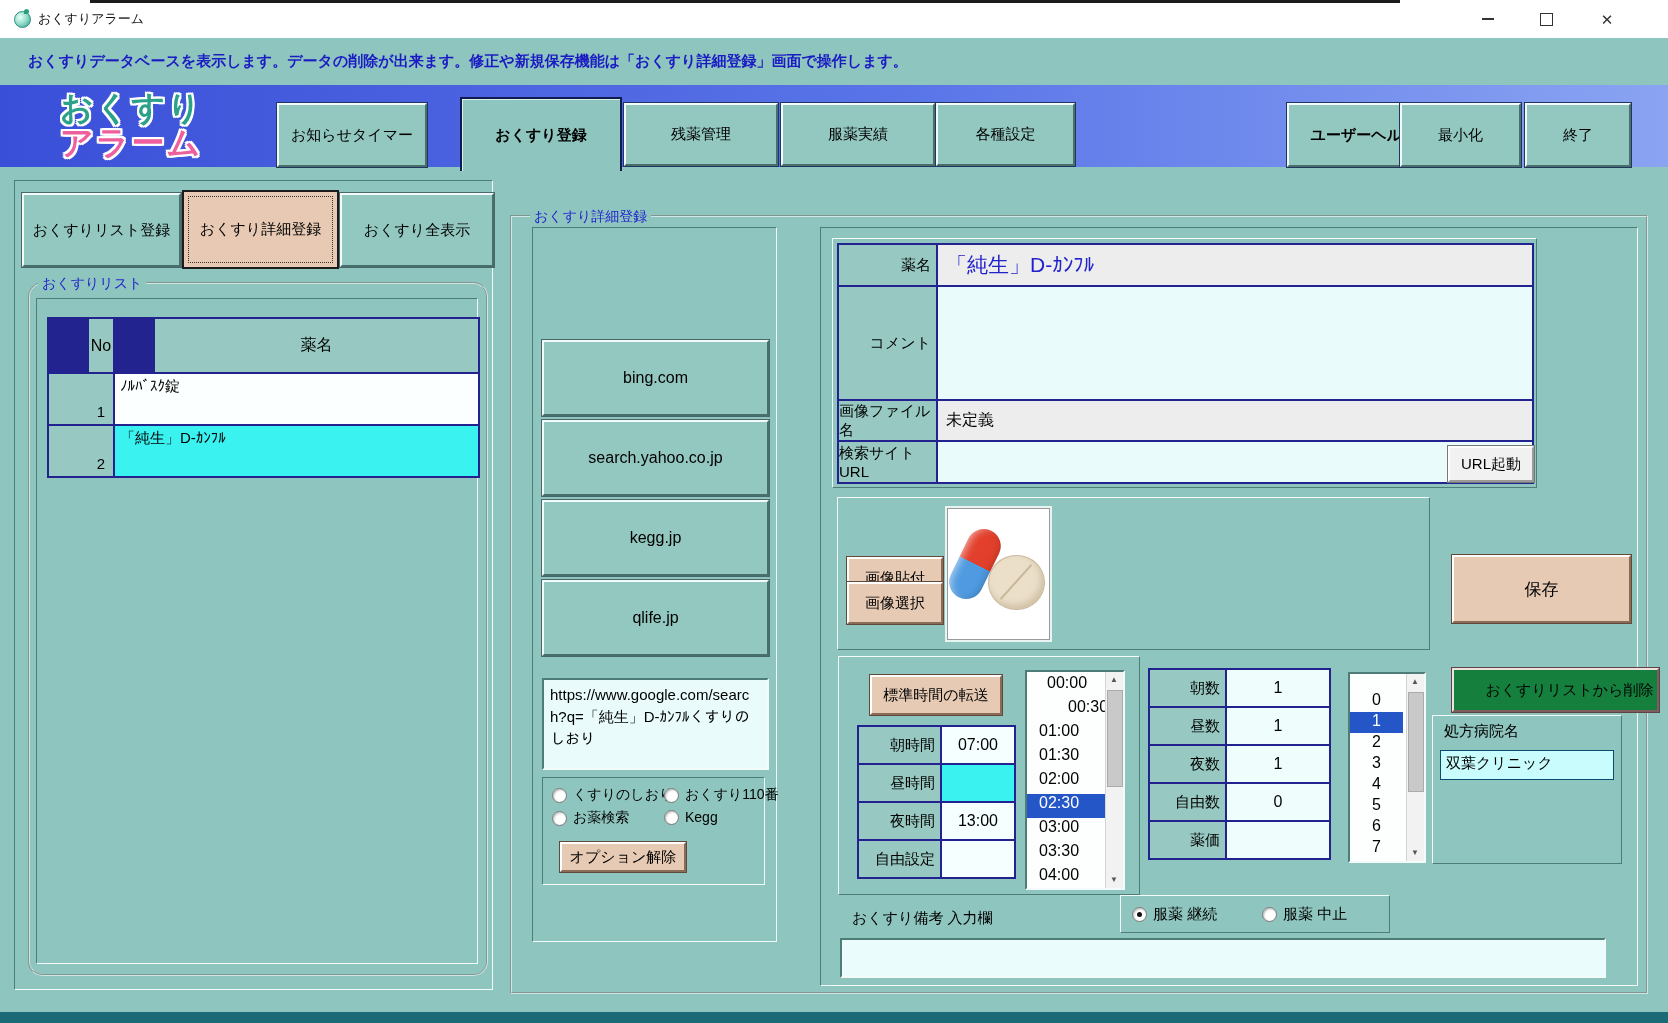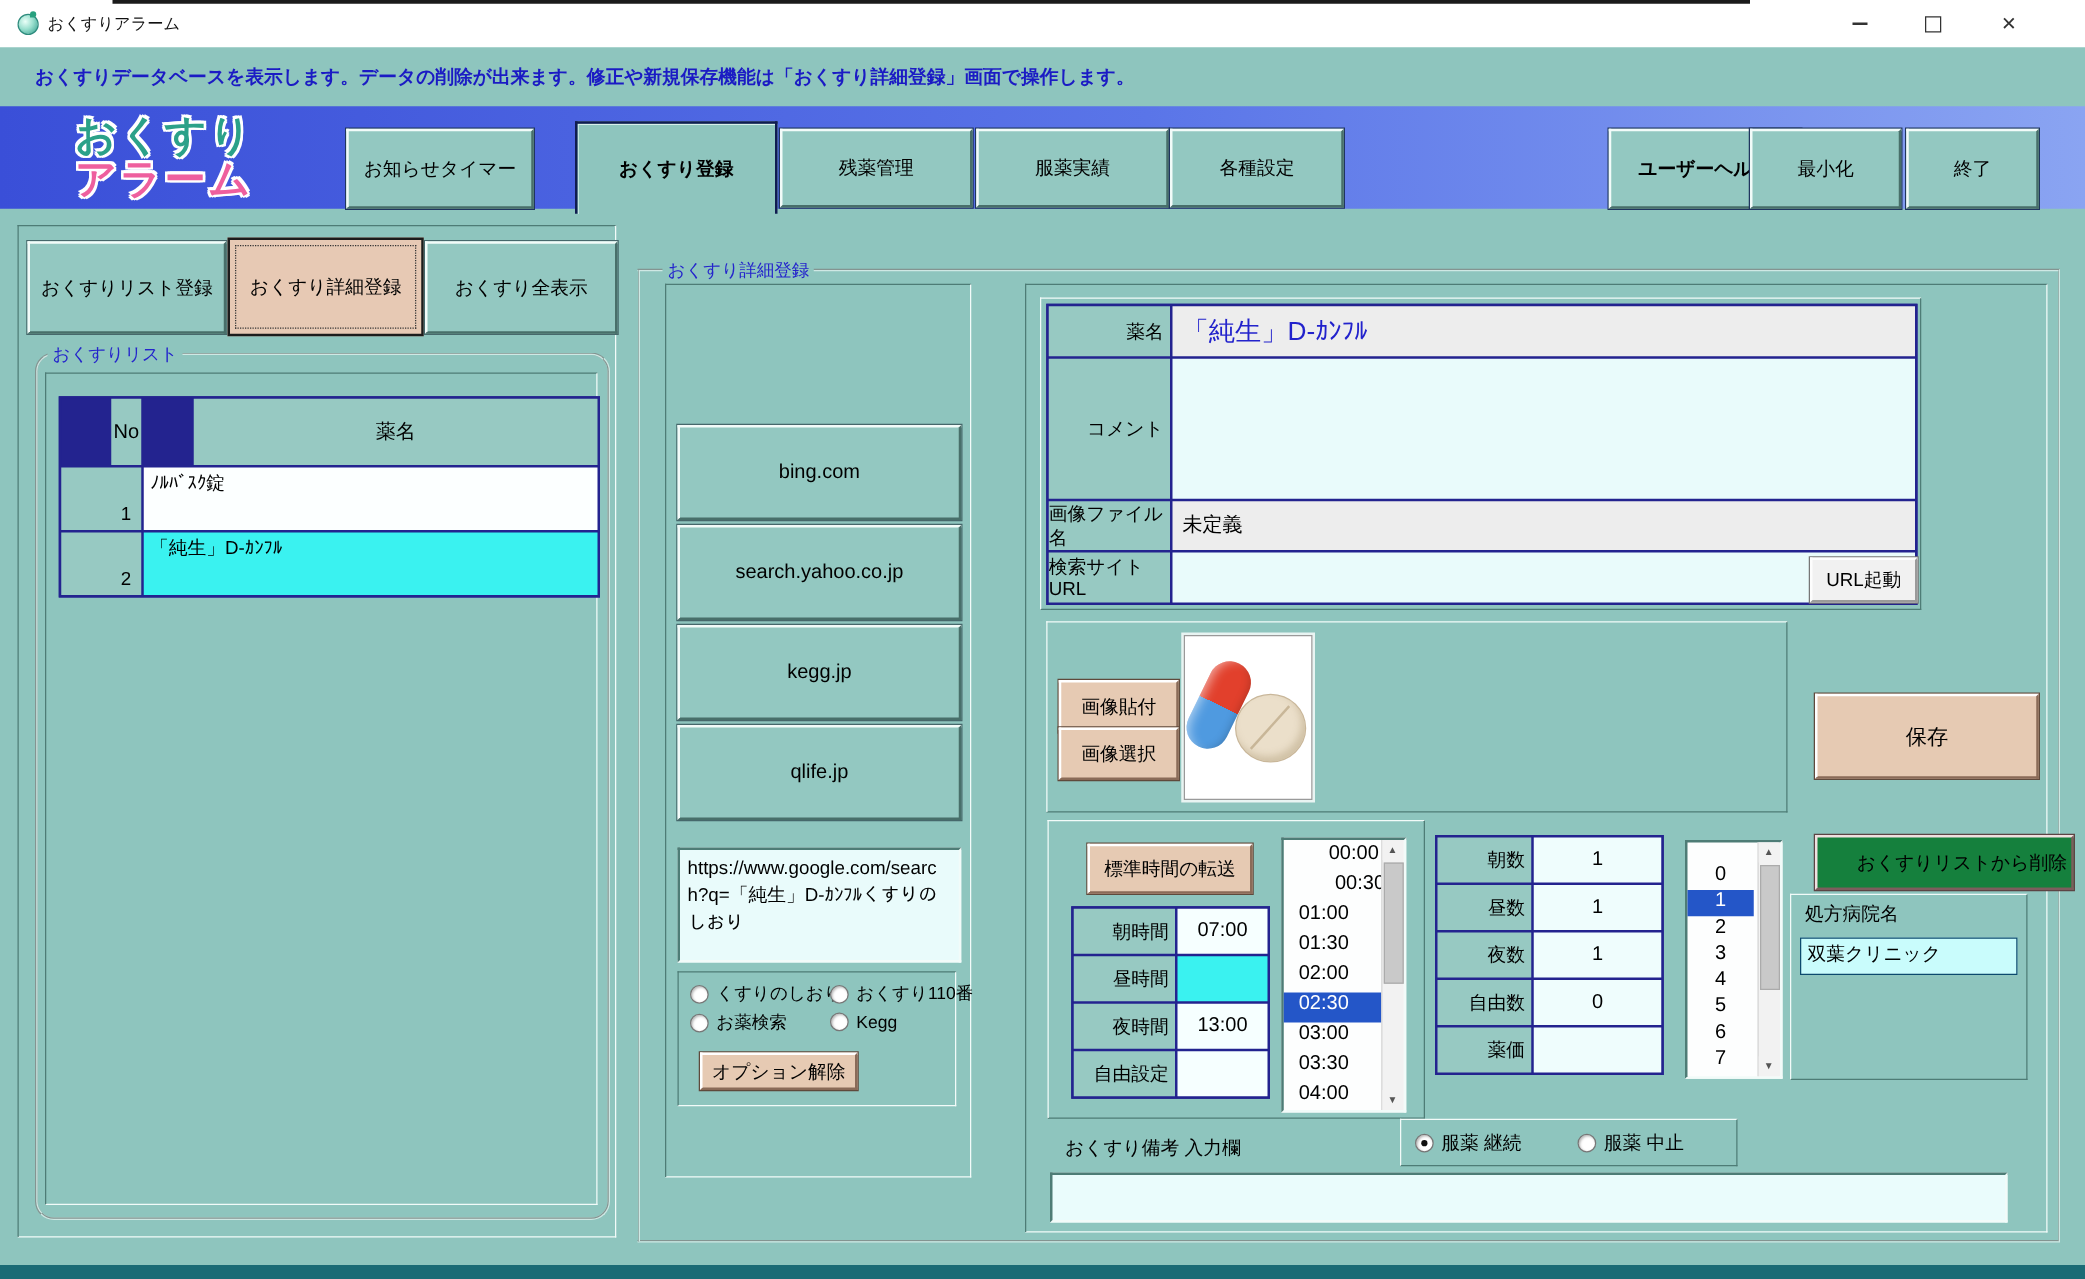--- a/index.html
+++ b/index.html
@@ -211,21 +211,21 @@
     <div class="f-label">コメント</div>
     <div class="f-cyan"></div>
     <div class="f-label">画像ファイル名</div>
     <div class="f-gray f-plain">未定義</div>
     <div class="f-label">検索サイトURL</div>
     <div class="f-cyan"></div>
   </div>
   <div class="abs graybtn" style="left:1448px;top:446px;width:82px;height:32px;">URL起動</div>
 
   <div class="abs raised-thin" style="left:837px;top:497px;width:591px;height:151px;"></div>
-  <div class="abs tanbtn" style="left:847px;top:544px;width:92px;height:38px;font-family:Liberation Mono, monospace;">画像貼付</div>
+  <div class="abs tanbtn" style="left:847px;top:557px;width:92px;height:38px;font-family:Liberation Mono, monospace;">画像貼付</div>
   <div class="abs tanbtn" style="left:847px;top:582px;width:92px;height:38px;">画像選択</div>
   <div class="abs pillbox" style="left:947px;top:508px;width:101px;height:130px;">
     <div class="capsule"></div>
     <div class="tablet"></div>
   </div>
 
   <div class="abs tanbtn" style="left:1452px;top:555px;width:175px;height:64px;font-size:17px;">保存</div>
 
   <div class="abs raised-thin" style="left:838px;top:656px;width:300px;height:237px;"></div>
   <div class="abs tanbtn" style="left:870px;top:675px;width:128px;height:36px;">標準時間の転送</div>
@@ -235,21 +235,21 @@
     <div class="t-label">昼時間</div>
     <div class="t-val t-val-cyan"></div>
     <div class="t-label">夜時間</div>
     <div class="t-val">13:00</div>
     <div class="t-label">自由設定</div>
     <div class="t-val"></div>
   </div>
 
   <div class="abs listbox" style="left:1025px;top:670px;width:96px;height:216px;">
     <div style="position:absolute;left:0;top:0;width:79px;height:100%;padding-top:2px;box-sizing:border-box;">
-      <div class="lb-item" style="height:24px;padding-left:20px;margin-left:16px;">00:00</div>
+      <div class="lb-item" style="height:24px;padding-left:20px;">00:00</div>
       <div class="lb-item" style="height:24px;padding-left:12px;margin-left:29px;">00:30</div>
       <div class="lb-item" style="height:24px;padding-left:12px;">01:00</div>
       <div class="lb-item" style="height:24px;padding-left:12px;">01:30</div>
       <div class="lb-item" style="height:24px;padding-left:12px;">02:00</div>
       <div class="lb-item lb-sel" style="height:24px;padding-left:12px;">02:30</div>
       <div class="lb-item" style="height:24px;padding-left:12px;">03:00</div>
       <div class="lb-item" style="height:24px;padding-left:12px;">03:30</div>
       <div class="lb-item" style="height:24px;padding-left:12px;">04:00</div>
     </div>
     <div class="sbar">

